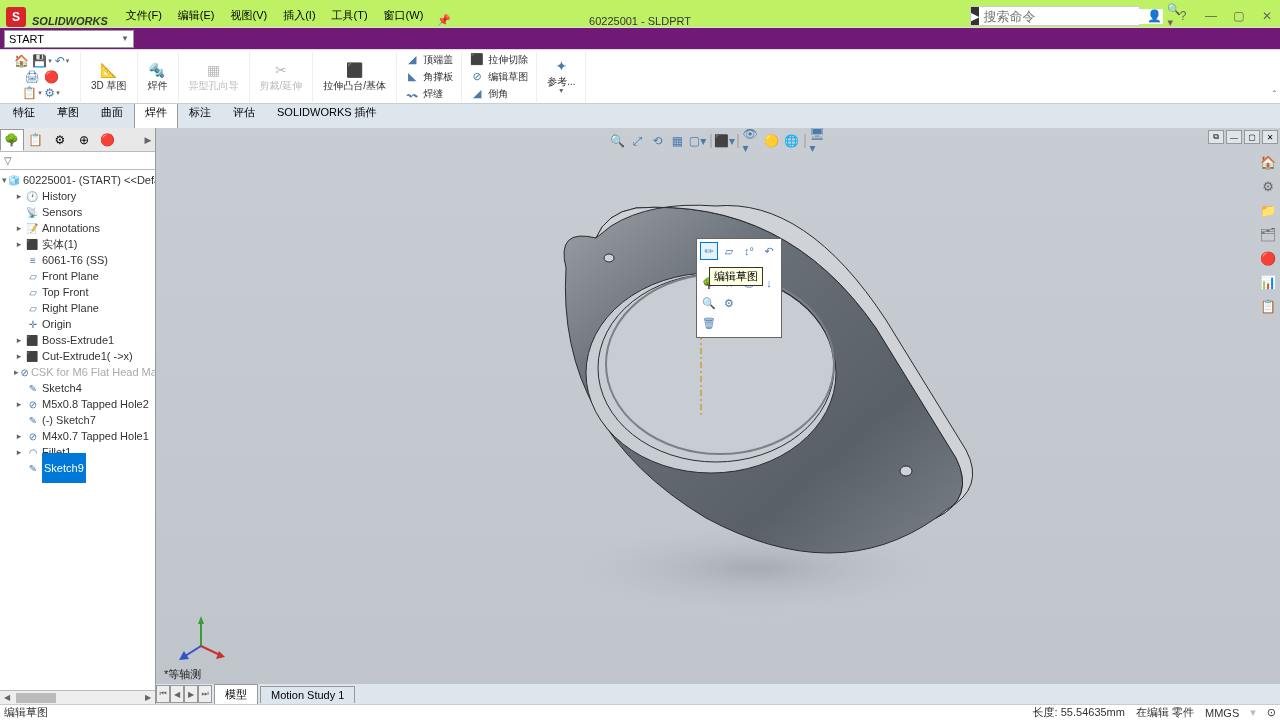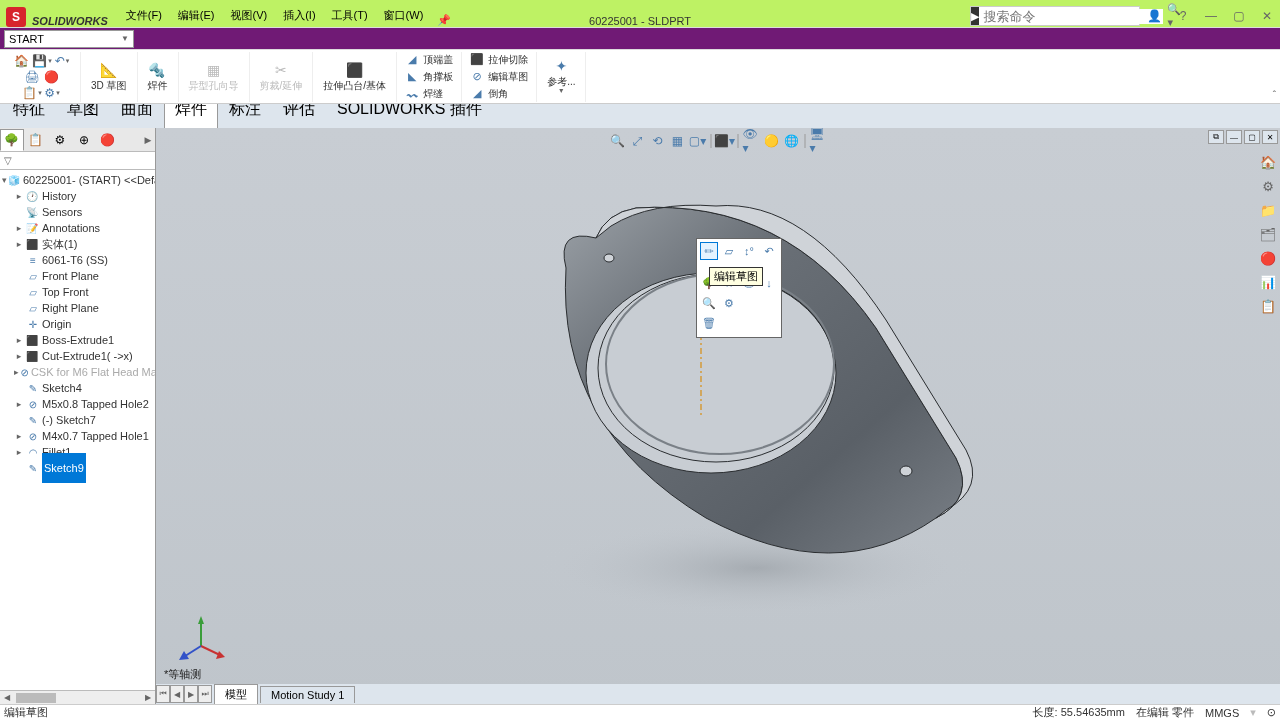--- a/index.html
+++ b/index.html
@@ -29,21 +29,21 @@
 .ribbon-btn-big { display: flex; flex-direction: column; align-items: center; padding: 2px 6px; cursor: pointer; line-height: 1.1; }
 .ribbon-icon { width: 18px; height: 18px; display: flex; align-items: center; justify-content: center; color: #4a7bab; font-size: 14px; }
 .ribbon-label { font-size: 10px; color: #333; text-align: center; }
 .ribbon-btn-big.disabled .ribbon-icon, .ribbon-btn-big.disabled .ribbon-label { color: #bbb; }
 .ribbon-stack { display: flex; flex-direction: column; gap: 0; }
 .ribbon-btn-sm { display: flex; align-items: center; gap: 4px; padding: 1px 4px; cursor: pointer; height: 17px; }
 .ribbon-btn-sm .ribbon-icon { width: 14px; height: 14px; font-size: 11px; }
 .ribbon-collapse { position: absolute; right: 4px; bottom: 2px; font-size: 10px; color: #666; cursor: pointer; }
 
 .tab-strip { height: 24px; background: #dde5ed; display: flex; align-items: flex-end; padding: 0 2px; }
-.tab { padding: 8px 10px; background: #dde5ed; cursor: pointer; border: 1px solid transparent; border-bottom: none; font-size: 16px; }
+.tab { padding: 8px 10px; background: #dde5ed; cursor: pointer; border: 1px solid transparent; border-bottom: none; font-size: 11px; }
 .tab.active { background: #fff; border-color: #999; }
 
 .main { position: absolute; top: 128px; bottom: 16px; left: 0; right: 0; display: flex; }
 
 .feature-panel { width: 156px; background: #fff; border-right: 1px solid #999; display: flex; flex-direction: column; }
 .fp-tabs { height: 24px; display: flex; align-items: center; border-bottom: 1px solid #bbb; background: #e8e8e8; gap: 0; }
 .fp-tab { width: 24px; height: 22px; display: flex; align-items: center; justify-content: center; cursor: pointer; font-size: 12px; }
 .fp-tab.active { background: #fff; border: 1px solid #999; border-bottom: 1px solid #fff; margin-bottom: -1px; }
 .fp-tab-spacer { flex: 1; }
 .fp-tab-arrow { width: 14px; font-size: 9px; color: #666; cursor: pointer; text-align: center; }

